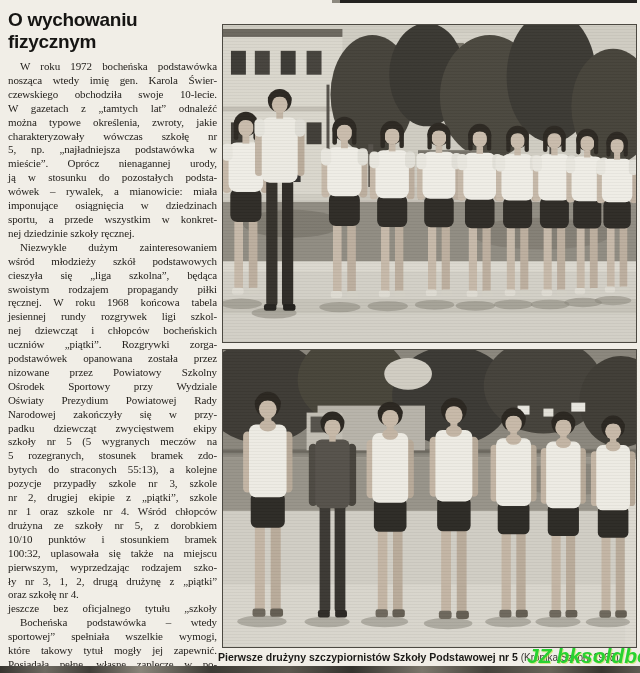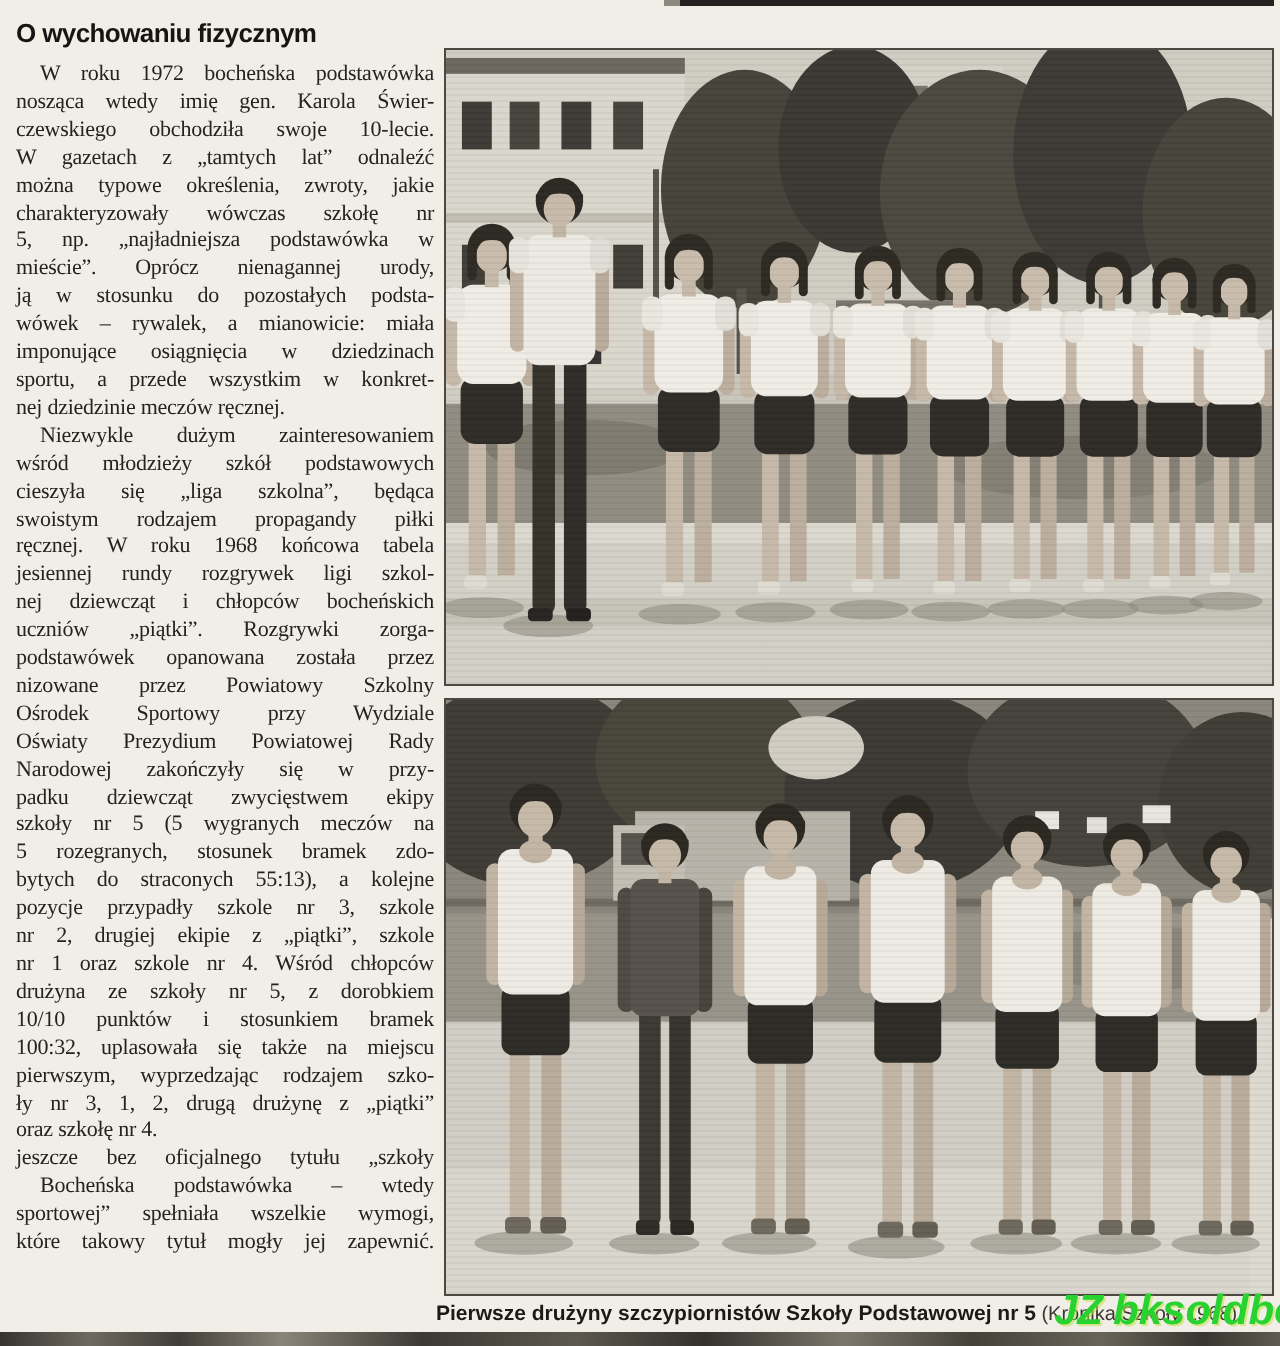--- a/index.html
+++ b/index.html
@@ -6,21 +6,21 @@
   body{
     width:640px;height:673px;position:relative;overflow:hidden;
     background:#f1eee7;
     font-family:"Liberation Serif", serif;
     color:#23211d;
   }
   
   .text-col{position:absolute;left:8px;top:9px;width:209px;}
   .article-title{
     font-family:"Liberation Sans", sans-serif;
-    font-weight:bold;font-size:13px;letter-spacing:-0.3px;
+    font-weight:bold;font-size:19px;letter-spacing:-0.3px;
     margin:0 0 7px 0;color:#161513;
   }
   .para{margin:0;}
   .line{
     font-size:11px;line-height:13.9px;letter-spacing:-0.12px;
     text-align:justify;text-align-last:justify;
     white-space:nowrap;color:#26231f;
   }
   .line.last{text-align-last:left;}
   .line.indent{text-indent:12px;}
@@ -147,21 +147,21 @@
         <div class="line">czewskiego obchodziła swoje 10-lecie.</div>
         <div class="line">W gazetach z „tamtych lat” odnaleźć</div>
         <div class="line">można typowe określenia, zwroty, jakie</div>
         <div class="line">charakteryzowały wówczas szkołę nr</div>
         <div class="line">5, np. „najładniejsza podstawówka w</div>
         <div class="line">mieście”. Oprócz nienagannej urody,</div>
         <div class="line">ją w stosunku do pozostałych podsta-</div>
         <div class="line">wówek – rywalek, a mianowicie: miała</div>
         <div class="line">imponujące osiągnięcia w dziedzinach</div>
         <div class="line">sportu, a przede wszystkim w konkret-</div>
-        <div class="line last">nej dziedzinie meczów ręcznej.</div>
+        <div class="line last">nej dziedzinie szkoły ręcznej.</div>
       </div>
       <div class="para">
         <div class="line indent">Niezwykle dużym zainteresowaniem</div>
         <div class="line">wśród młodzieży szkół podstawowych</div>
         <div class="line">cieszyła się „liga szkolna”, będąca</div>
         <div class="line">swoistym rodzajem propagandy piłki</div>
         <div class="line">ręcznej. W roku 1968 końcowa tabela</div>
         <div class="line">jesiennej rundy rozgrywek ligi szkol-</div>
         <div class="line">nej dziewcząt i chłopców bocheńskich</div>
         <div class="line">uczniów „piątki”. Rozgrywki zorga-</div>
@@ -182,20 +182,21 @@
         <div class="line">100:32, uplasowała się także na miejscu</div>
         <div class="line">pierwszym, wyprzedzając rodzajem szko-</div>
         <div class="line">ły nr 3, 1, 2, drugą drużynę z „piątki”</div>
         <div class="line last">oraz szkołę nr 4.</div>
       </div>
       <div class="para">
         <div class="line">jeszcze bez oficjalnego tytułu „szkoły</div>
         <div class="line indent">Bocheńska podstawówka – wtedy</div>
         <div class="line">sportowej” spełniała wszelkie wymogi,</div>
         <div class="line">które takowy tytuł mogły jej zapewnić.</div>
+        <div class="line">Posiadała pełne, własne zaplecze w po-</div>
       </div>
     </div>
 </div>
 
 <figure class="photo photo-top" style="margin:0">
   <svg viewBox="0 0 415 319" preserveAspectRatio="none">
     <rect x="0" y="0" width="415" height="319" fill="#cfccc2"></rect>
 
     <g>
       <rect x="0" y="10" width="120" height="160" fill="#d9d6cc"></rect>

